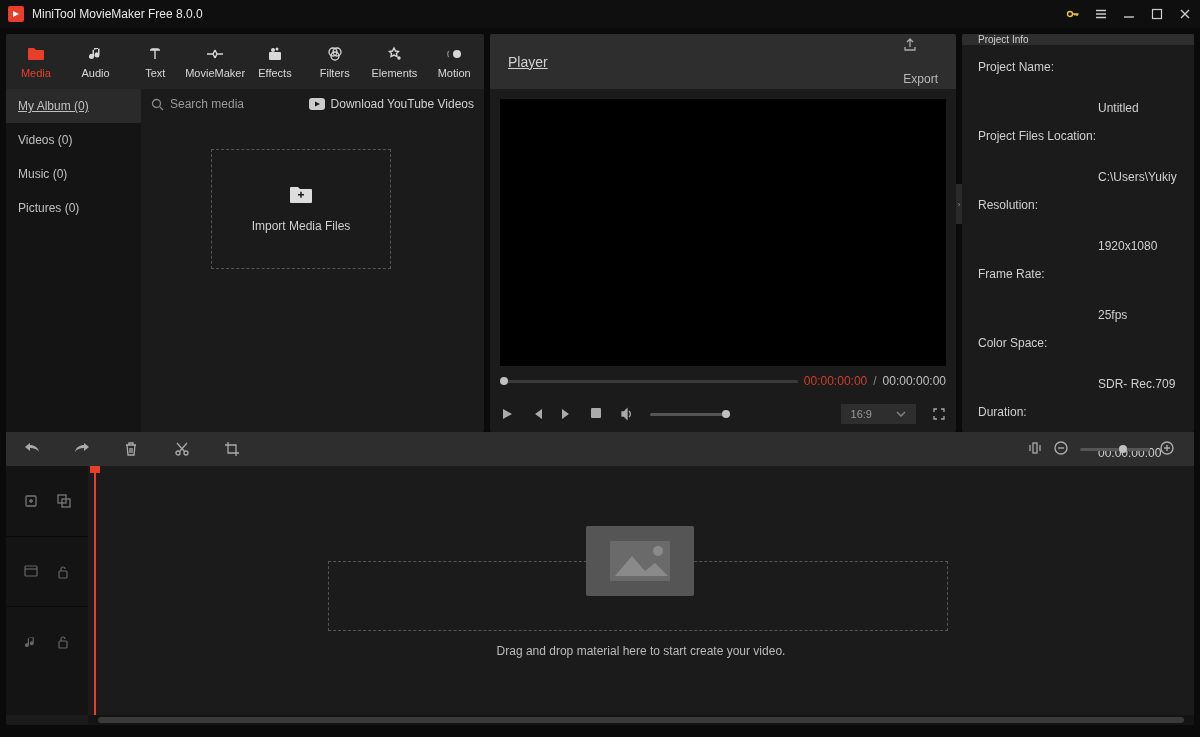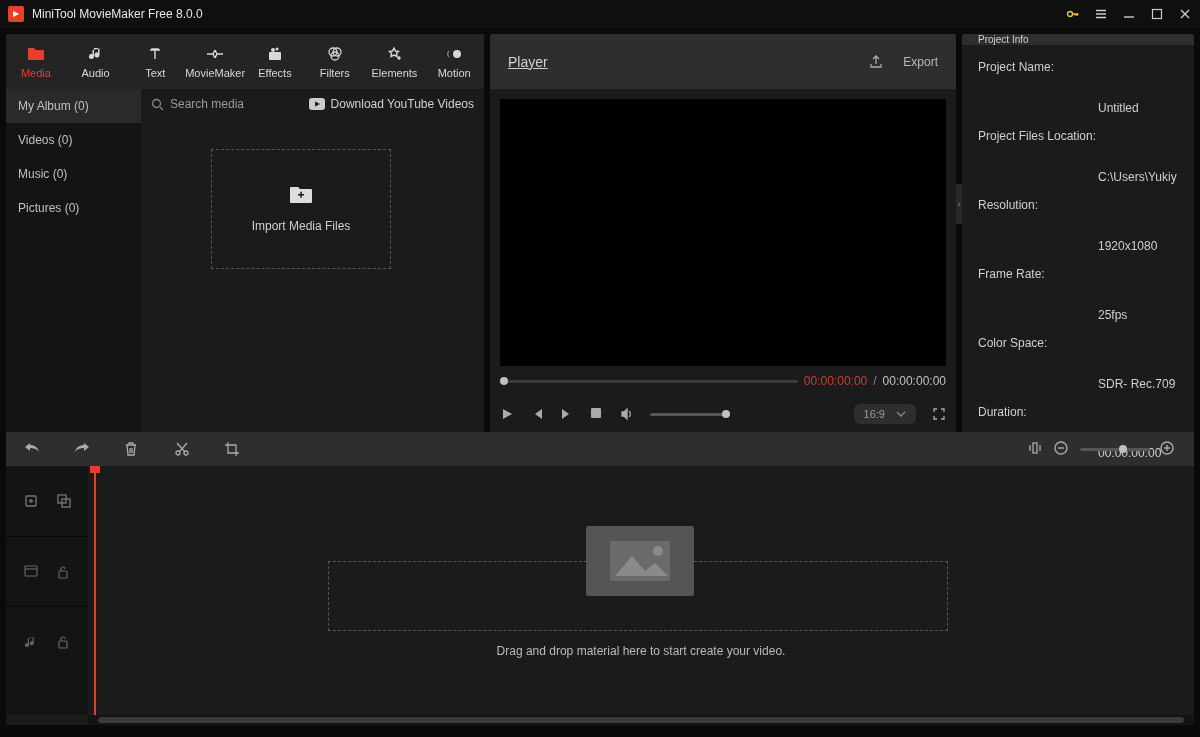--- a/index.html
+++ b/index.html
@@ -19,50 +19,50 @@
 
 .left-panel { width: 478px; display: flex; flex-direction: column; background: #1b1b1b; border-radius: 2px; }
 .tab-bar { height: 55px; display: flex; background: #242424; border-radius: 2px 2px 0 0; }
 .tab { flex: 1; display: flex; flex-direction: column; align-items: center; justify-content: center; gap: 4px; cursor: pointer; color: #d8d8d8; font-size: 11px; }
 .tab.active { color: #e83f2b; }
 .tab-icon { width: 18px; height: 18px; display: flex; align-items: center; justify-content: center; }
 
 .media-content { flex: 1; display: flex; }
 .media-sidebar { width: 135px; background: #141414; }
 .media-side-item { padding: 10px 12px; font-size: 12px; cursor: pointer; color: #c0c0c0; }
-.media-side-item.active { background: #2a2a2a; }
+.media-side-item.active { background: #2a2a2a; text-decoration: underline; }
 
 .media-main { flex: 1; display: flex; flex-direction: column; }
 .media-toolbar { height: 30px; display: flex; align-items: center; padding: 0 10px; gap: 10px; }
 .search-wrap { display: flex; align-items: center; gap: 6px; color: #9a9a9a; font-size: 12px; flex: 1; }
 .dl-yt { display: flex; align-items: center; gap: 6px; color: #d0d0d0; font-size: 12px; cursor: pointer; }
 
 .import-area { flex: 1; display: flex; align-items: flex-start; justify-content: flex-start; padding: 30px 0 0 70px; }
 .import-box { width: 180px; height: 120px; border: 1px dashed #555; display: flex; flex-direction: column; align-items: center; justify-content: center; gap: 14px; cursor: pointer; color: #d0d0d0; font-size: 12px; }
 .folder-icon { width: 24px; height: 20px; }
 
 
 .player-panel { flex: 1; background: #1b1b1b; border-radius: 2px; display: flex; flex-direction: column; }
 .player-header { height: 55px; background: #2e2e2e; display: flex; align-items: center; padding: 0 18px; border-radius: 2px 2px 0 0; }
 .player-title { flex: 1; color: #d0d0d0; font-size: 14px; text-decoration: underline; }
-.export-btn { display: flex; align-items: flex-start; gap: 20px; color: #b8b8b8; cursor: pointer; font-size: 12px; }
+.export-btn { display: flex; align-items: flex-start; gap: 20px; color: #b8b8b8; cursor: pointer; font-size: 12px; flex-direction: column; }
 .player-video { flex: 1; background: #000; margin: 10px 10px 0 10px; }
 .player-timeline { height: 30px; display: flex; align-items: center; padding: 0 10px; gap: 6px; }
 .progress { flex: 1; height: 3px; background: #3a3a3a; border-radius: 2px; position: relative; }
 .progress-thumb { width: 8px; height: 8px; background: #c0c0c0; border-radius: 50%; position: absolute; left: 0; top: -3px; }
 .time-current { color: #cb3f2f; font-size: 12px; }
 .time-total { color: #c0c0c0; font-size: 12px; }
 .time-sep { color: #888; }
 
 .player-controls { height: 36px; display: flex; align-items: center; padding: 0 10px; gap: 16px; }
 .ctrl-icon { width: 14px; height: 14px; cursor: pointer; color: #aaa; }
 .vol-slider { width: 80px; height: 3px; background: #555; position: relative; border-radius: 2px; }
 .vol-thumb { width: 8px; height: 8px; background: #c0c0c0; border-radius: 50%; position: absolute; right: 0; top: -3px; }
 .ctrl-spacer { flex: 1; }
-.ratio-select { background: #2e2e2e; padding: 4px 10px; border-radius: 6px; display: flex; align-items: center; gap: 11px; color: #9a9a9a; cursor: pointer; font-size: 11px; }
+.ratio-select { background: #2e2e2e; padding: 4px 10px; border-radius: 0; display: flex; align-items: center; gap: 24px; color: #9a9a9a; cursor: pointer; font-size: 11px; }
 
 
 .info-panel { width: 232px; background: #1b1b1b; border-radius: 2px; display: flex; flex-direction: column; position: relative; }
 .info-header { height: 55px; background: #2e2e2e; display: flex; align-items: center; padding: 0 16px; border-radius: 2px 2px 0 0; color: #d0d0d0; font-size: 10px; }
 .info-body { padding: 8px 16px; }
 .info-row { display: flex; padding: 7px 0; font-size: 12px; }
 .info-label { width: 120px; color: #d0d0d0; }
 .info-value { color: #d0d0d0; margin-top: 41px; }
 .info-collapse { position: absolute; left: -6px; top: 150px; width: 6px; height: 40px; background: #2a2a2a; display: flex; align-items: center; justify-content: center; cursor: pointer; color: #888; font-size: 8px; }
 

